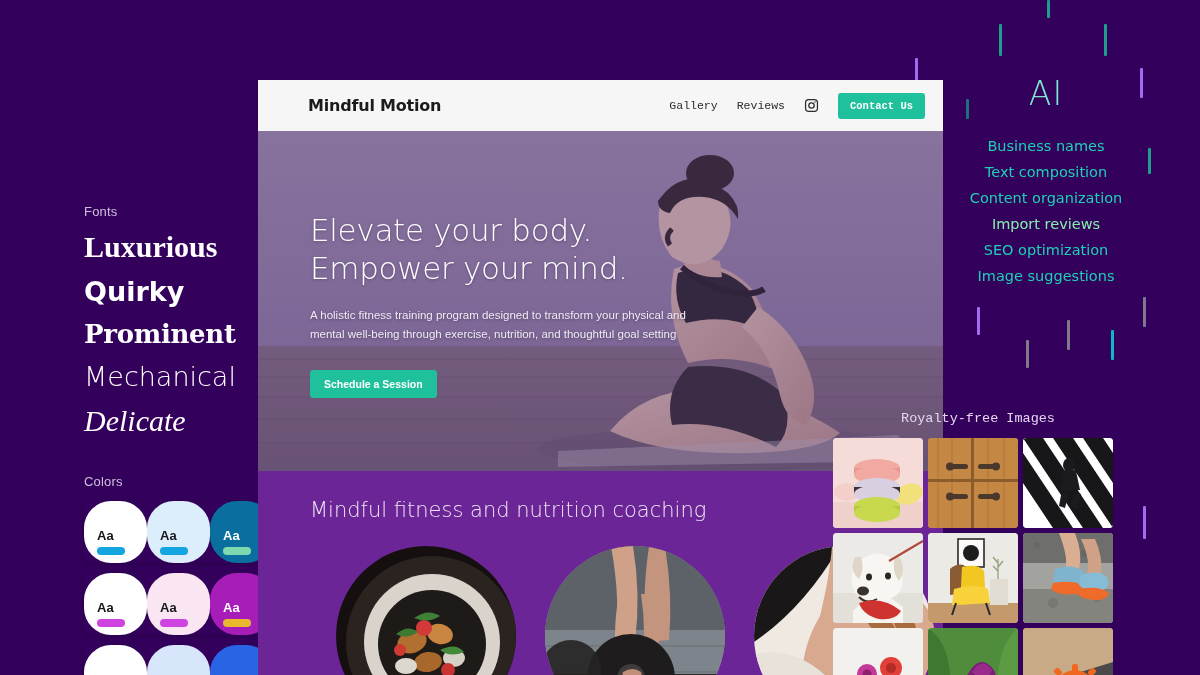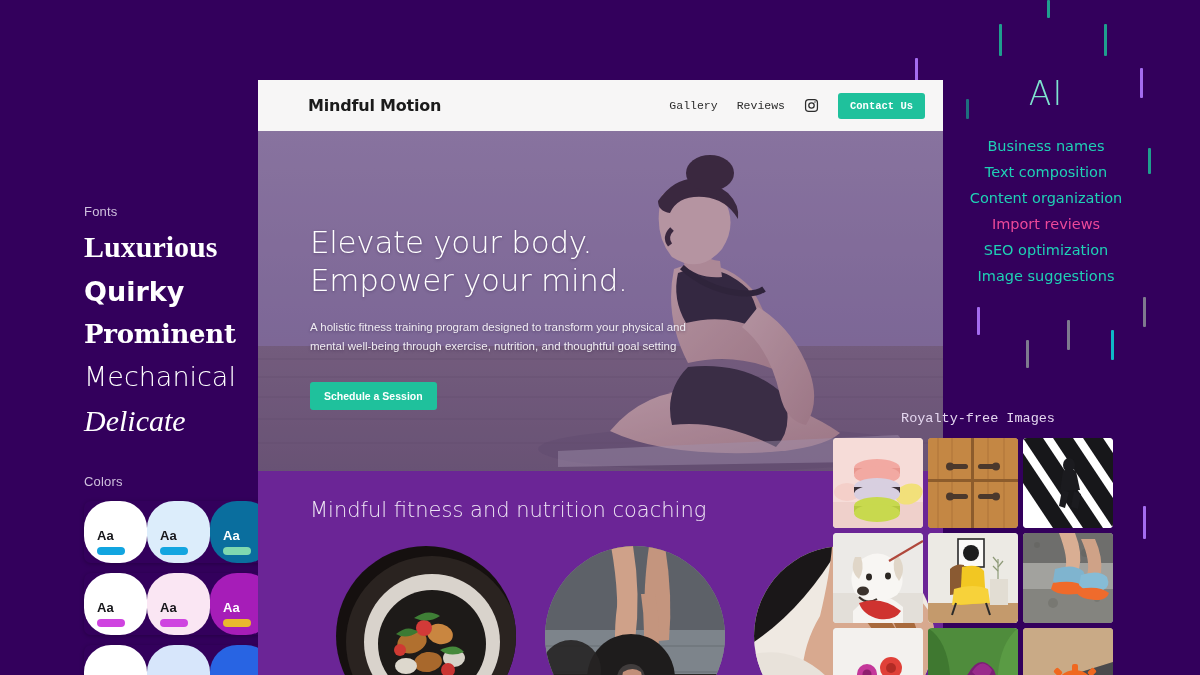--- a/index.html
+++ b/index.html
@@ -71,21 +71,21 @@
     padding: 7px 12px; border-radius: 3px; white-space: nowrap;
   }
 
   
   .hero {
     position: relative; height: 340px; overflow: hidden;
     background: #8a7aa0;
   }
   .hero-photo { position:absolute; inset:0; }
   .hero-overlay { position:absolute; inset:0; background: rgba(92,60,120,.30); }
-  .hero-content { position: absolute; left: 52px; top: 92px; width: 420px; }
+  .hero-content { position: absolute; left: 52px; top: 80px; width: 420px; }
   .hero-h1 {
     font-size: 31px; line-height: 1.23; color: #ffffff;
     font-weight: 300; letter-spacing: -.3px;
     font-family: "DejaVu Sans", sans-serif;
     text-shadow: 0 1px 3px rgba(40,20,60,.35);
   }
   .hero-p {
     margin-top: 19px; font-size: 11.5px; line-height: 1.62;
     color: #f0ecf3; max-width: 390px;
     text-shadow: 0 1px 3px rgba(40,20,60,.4);
@@ -381,21 +381,21 @@
       </div>
     </div>
   </div>
 
   <div class="ai-panel">
     <div class="ai-title">AI</div>
     <div class="ai-list" id="ai-list">
         <div class="ai-item" style="color: rgb(31, 208, 181);">Business names</div>
         <div class="ai-item" style="color: rgb(31, 208, 181);">Text composition</div>
         <div class="ai-item" style="color: rgb(31, 208, 181);">Content organization</div>
-        <div class="ai-item" style="color: #ec4899;">Import reviews</div>
+        <div class="ai-item" style="color: #86efac;">Import reviews</div>
         <div class="ai-item" style="color: rgb(31, 208, 181);">SEO optimization</div>
         <div class="ai-item" style="color: rgb(31, 208, 181);">Image suggestions</div>
       </div>
   </div>
 
   <div class="rf-panel">
     <div class="rf-title">Royalty-free Images</div>
     <div class="rf-grid">
 
       <div class="rf-cell">

